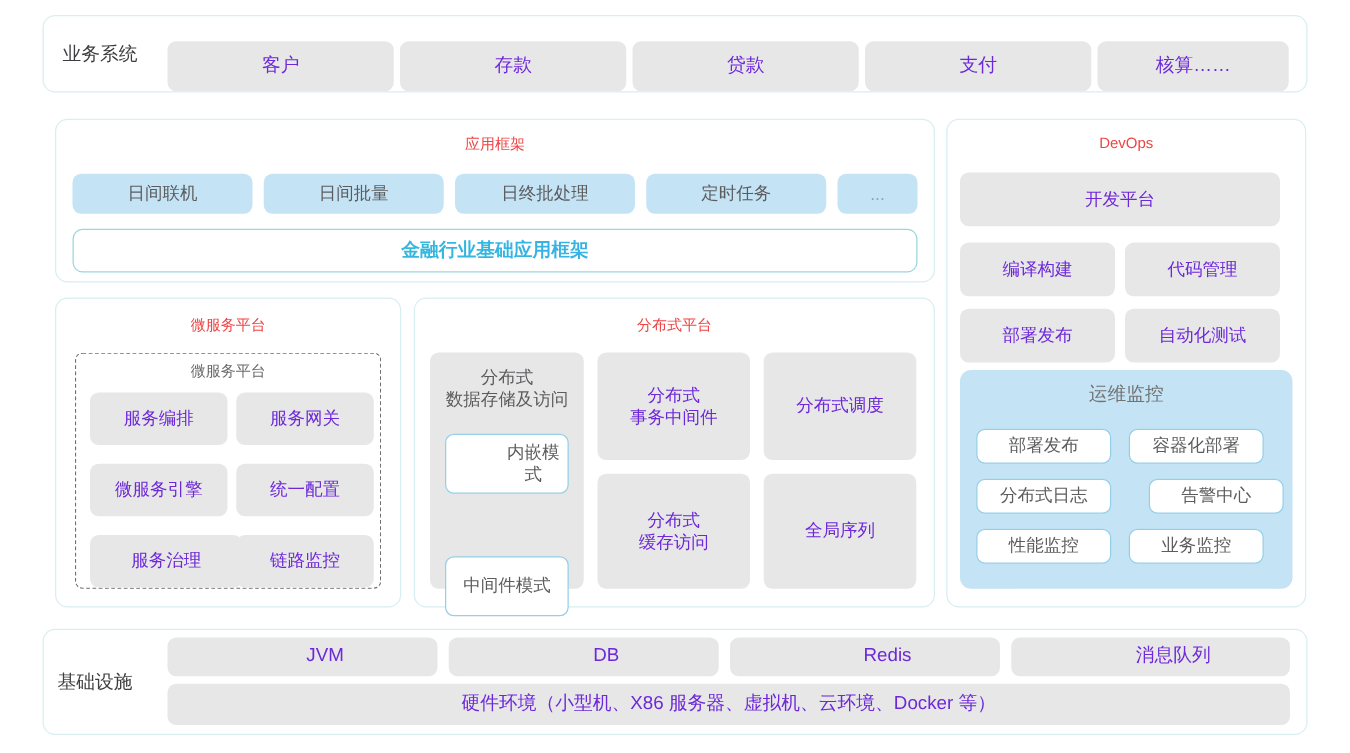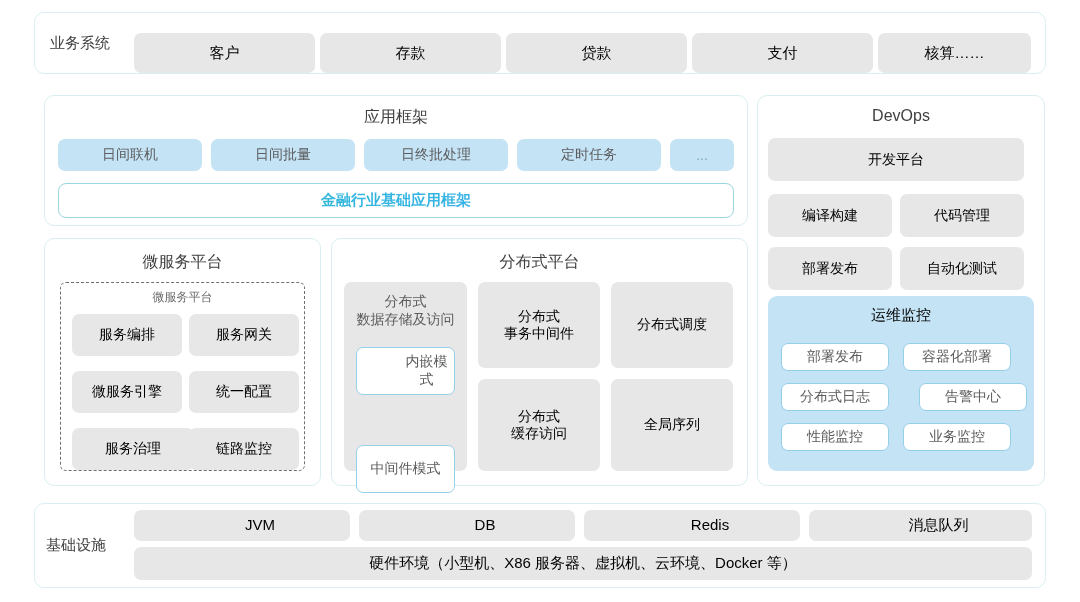--- a/index.html
+++ b/index.html
@@ -22,21 +22,21 @@
     position: absolute;
     background: #ffffff;
     border: 1px solid #d9eef1;
     border-radius: 10px;
   }
 
   
   .chip {
     background: #e7e7e8;
     border-radius: 7px;
-    color: #000000;
+    color: #6d28d9;
     display: flex;
     align-items: center;
     justify-content: center;
     text-align: center;
     line-height: 1.25;
     font-size: 15px;
   }
   
   .chip-blue {
     background: #c4e4f6;
@@ -67,22 +67,22 @@
     font-size: 15px;
     display: flex;
     align-items: center;
   }
 
   .card-title {
     position: absolute;
     width: 100%;
     left: 0;
     text-align: center;
-    color: #404040;
-    font-size: 16px;
+    color: #ef4444;
+    font-size: 12px;
   }
 
   
   #biz-card { left: 34px; top: 12px; width: 1012px; height: 62px; }
   #biz-label { left: 50px; top: 12px; height: 62px; }
   .biz-chip { position: absolute; top: 33px; height: 40px; }
 
   
   #appfw-card  { left: 44px; top: 95px;  width: 704px; height: 131px; }
   #micro-card  { left: 44px; top: 238px; width: 277px; height: 248px; }
@@ -140,21 +140,21 @@
   
   #devops-title { top: 107px; }
   .devops-chip { position: absolute; font-size: 14px; }
   #ops-panel {
     position: absolute;
     left: 768px; top: 296px; width: 266px; height: 175px;
     background: #c4e4f6; border-radius: 9px;
   }
   #ops-title {
     position: absolute; left: 768px; top: 306px; width: 266px;
-    text-align: center; font-size: 15px; color: #000000;
+    text-align: center; font-size: 15px; color: #737373;
   }
   .ops-chip { position: absolute; height: 28px; font-size: 14px; }
 
   
   #infra-card { left: 34px; top: 503px; width: 1012px; height: 85px; }
   #infra-label { left: 46px; top: 503px; height: 85px; }
   .infra-chip { position: absolute; top: 510px; height: 31px; padding-left: 36px; }
   #infra-hw {
     position: absolute; left: 134px; top: 547px; width: 898px; height: 33px;
     font-size: 15px;

